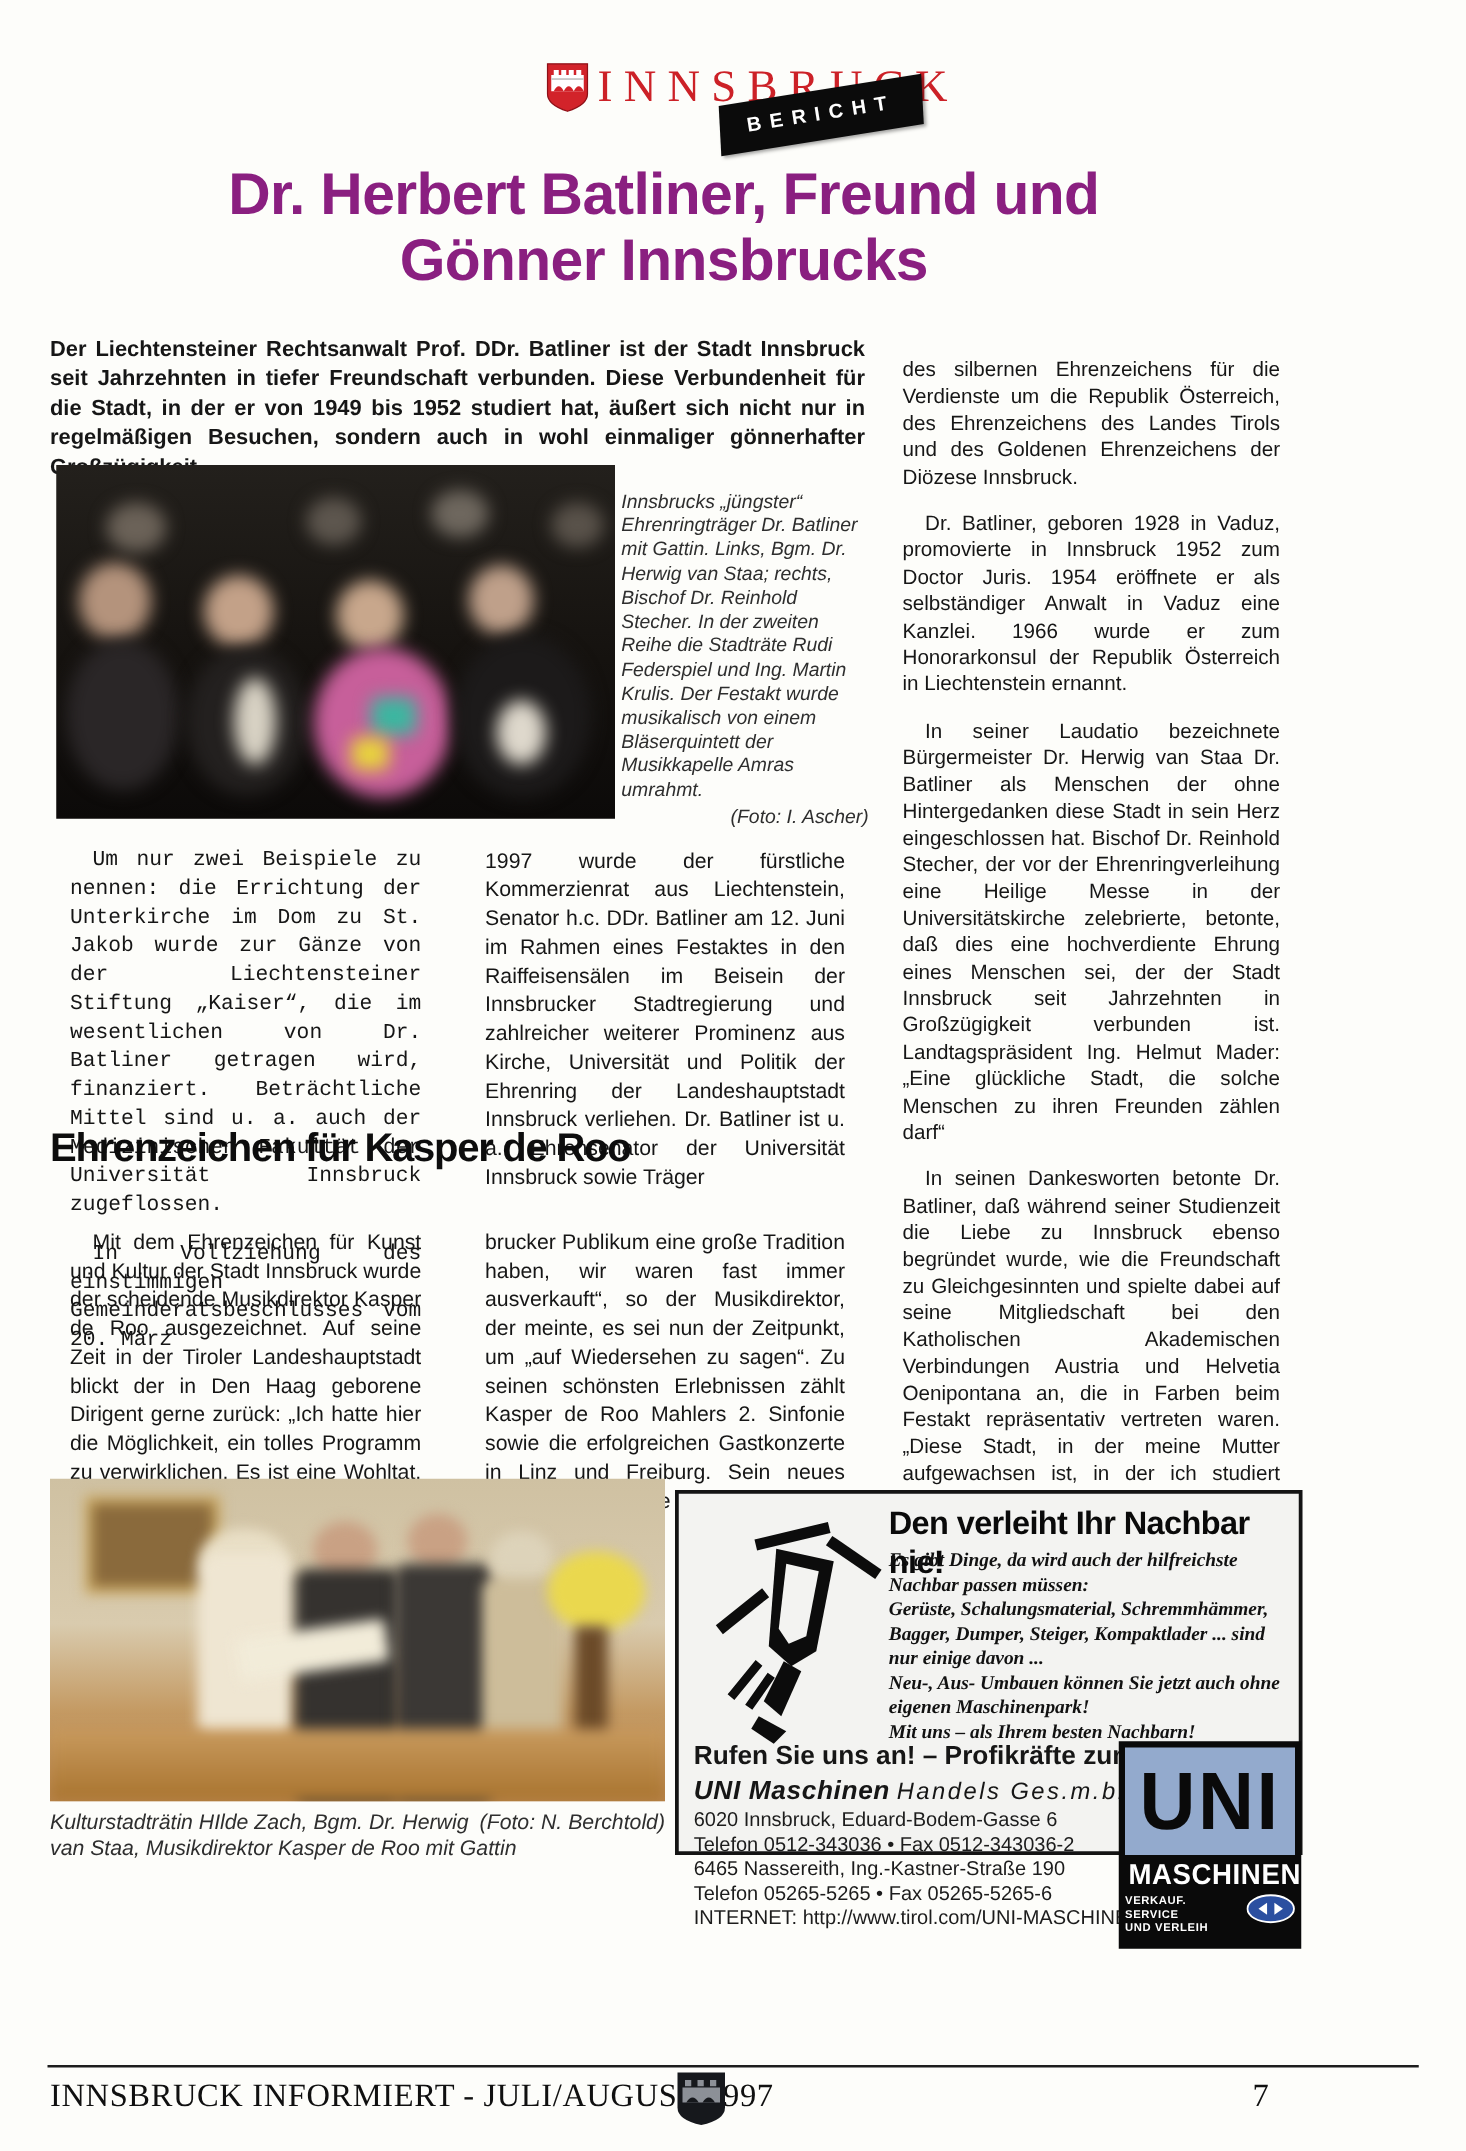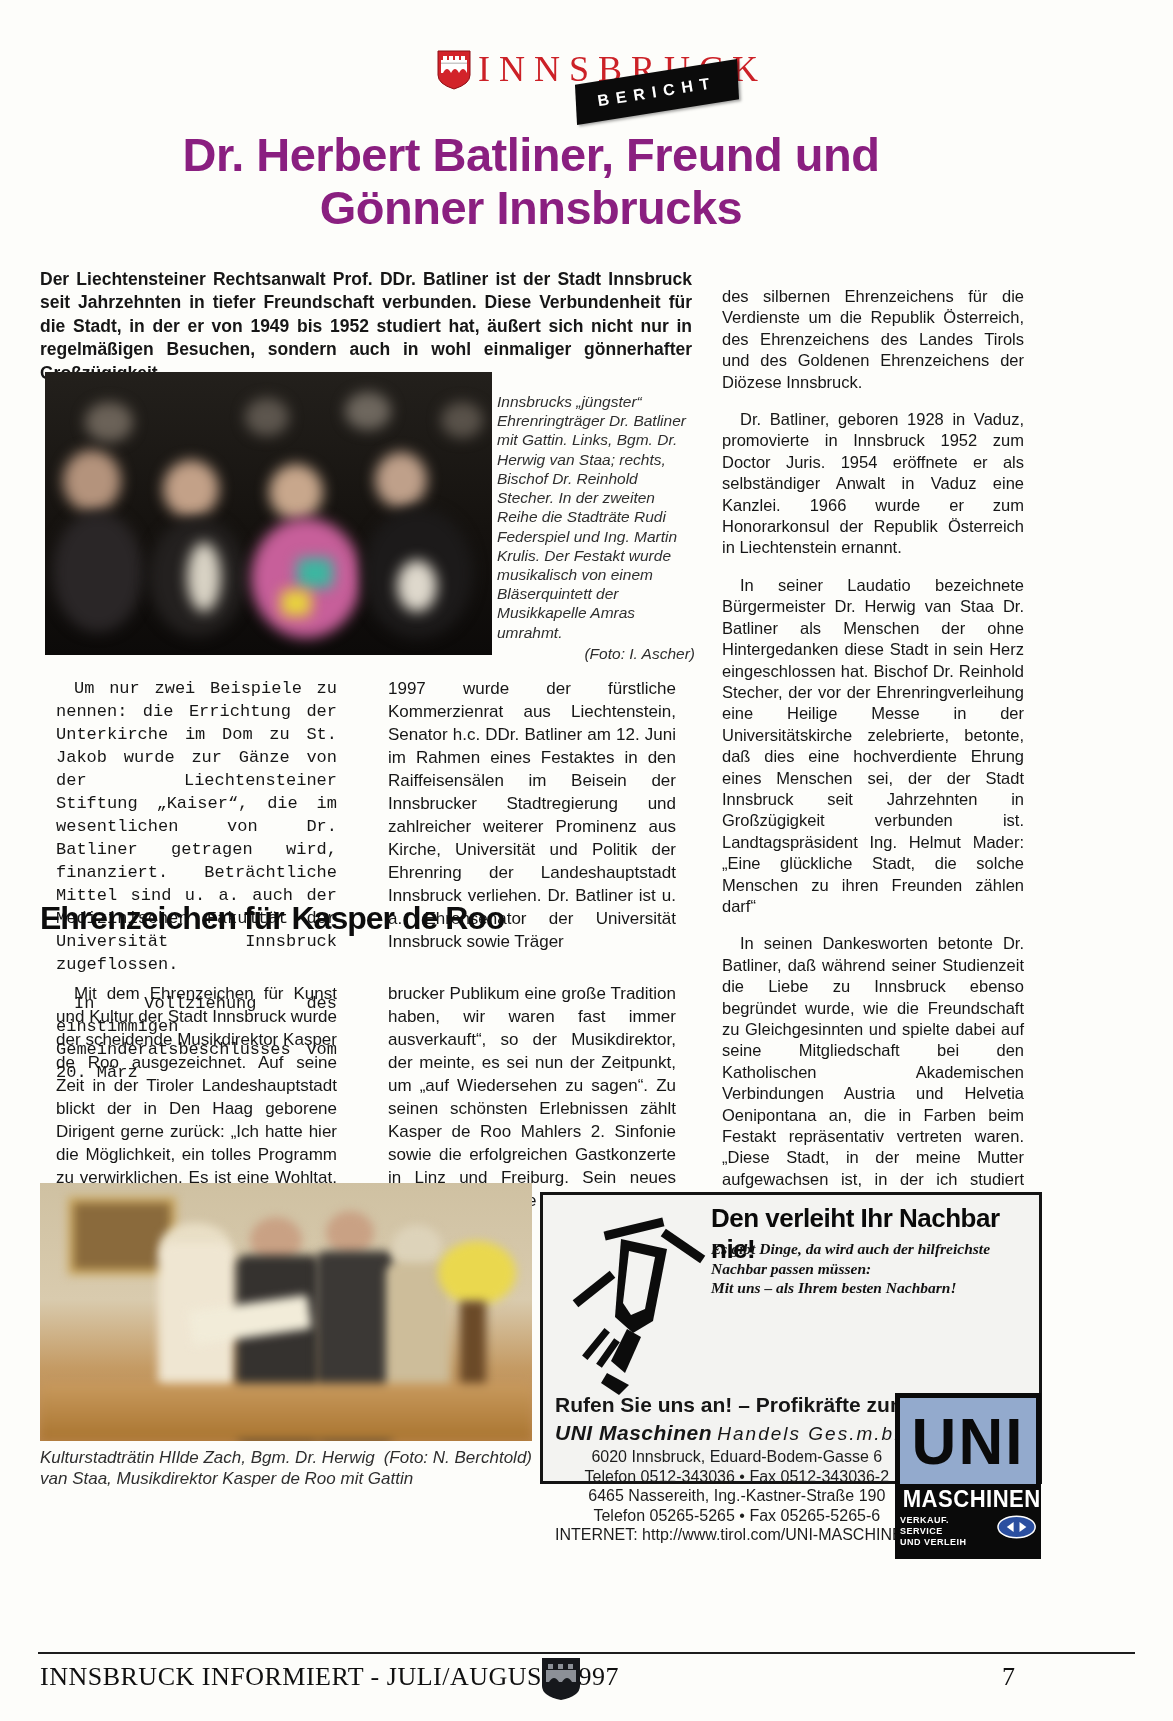--- a/index.html
+++ b/index.html
@@ -89,21 +89,21 @@
     position:absolute;left:168px;top:44px;width:324px;
     font-family:"Liberation Serif",serif;font-style:italic;font-weight:bold;
     font-size:15.5px;line-height:19.5px;color:#111;
   }
   .ad-italic p{margin:0;}
   .ad-cta{position:absolute;left:12px;top:198px;font-weight:bold;font-size:21px;}
   .ad-co{position:absolute;left:12px;top:226px;font-size:19px;white-space:nowrap;}
   .ad-co b{font-style:italic;font-size:21px;letter-spacing:.5px;}
   .ad-co i{letter-spacing:2px;}
   .ad-contact{position:absolute;left:12px;top:252px;font-size:16px;line-height:19.5px;color:#1c1c1c;}
-  .ad-contact div{white-space:nowrap;text-align:center;}
+  .ad-contact div{white-space:nowrap;}
   .uni-logo{
     position:absolute;left:352px;top:198px;width:146px;height:166px;
     background:#0a0a0a;padding:5px;box-sizing:border-box;
   }
   .uni-top{height:86px;background:#93aacd;display:flex;align-items:center;justify-content:center;}
   .uni-top span{font-weight:bold;font-size:62px;letter-spacing:2px;color:#0a0a0a;
     font-family:"Liberation Sans",sans-serif;transform:scaleY(1.05);}
   .uni-mid{color:#fff;font-weight:bold;font-size:23px;letter-spacing:.5px;text-align:center;
     transform:scaleX(.96);margin-top:2px;white-space:nowrap;}
   .uni-sub{display:flex;align-items:flex-start;gap:4px;margin-top:2px;}
@@ -230,20 +230,22 @@
         </g>
         <path d="M72 34 L118 44 L104 116 L84 128 L66 112 Z" fill="#0c0c0c"></path>
         <path d="M80 46 L106 52 L96 104 L82 110 L74 98 Z" fill="#f3f3f1"></path>
         <path d="M78 124 L92 132 L76 168 L62 156 Z" fill="#0c0c0c"></path>
         <path d="M58 168 L80 180 L70 190 L52 178 Z" fill="#0c0c0c"></path>
       </svg>
     </div>
     <div class="ad-head">Den verleiht Ihr Nachbar nie!</div>
     <div class="ad-italic">
       <p>Es gibt Dinge, da wird auch der hilfreichste Nachbar passen müssen:</p>
+      <p>Gerüste, Schalungsmaterial, Schremmhämmer, Bagger, Dumper, Steiger, Kompaktlader ... sind nur einige davon ...</p>
+      <p>Neu-, Aus- Umbauen können Sie jetzt auch ohne eigenen Maschinenpark!</p>
       <p>Mit uns – als Ihrem besten Nachbarn!</p>
     </div>
     <div class="ad-cta">Rufen Sie uns an! – Profikräfte zum Leihen!</div>
     <div class="ad-co">
       <b>UNI Maschinen</b>
       <i>Handels Ges.m.b.H.</i>
     </div>
     <div class="ad-contact">
       <div>6020 Innsbruck, Eduard-Bodem-Gasse 6</div>
       <div>Telefon 0512-343036 • Fax 0512-343036-2</div>

